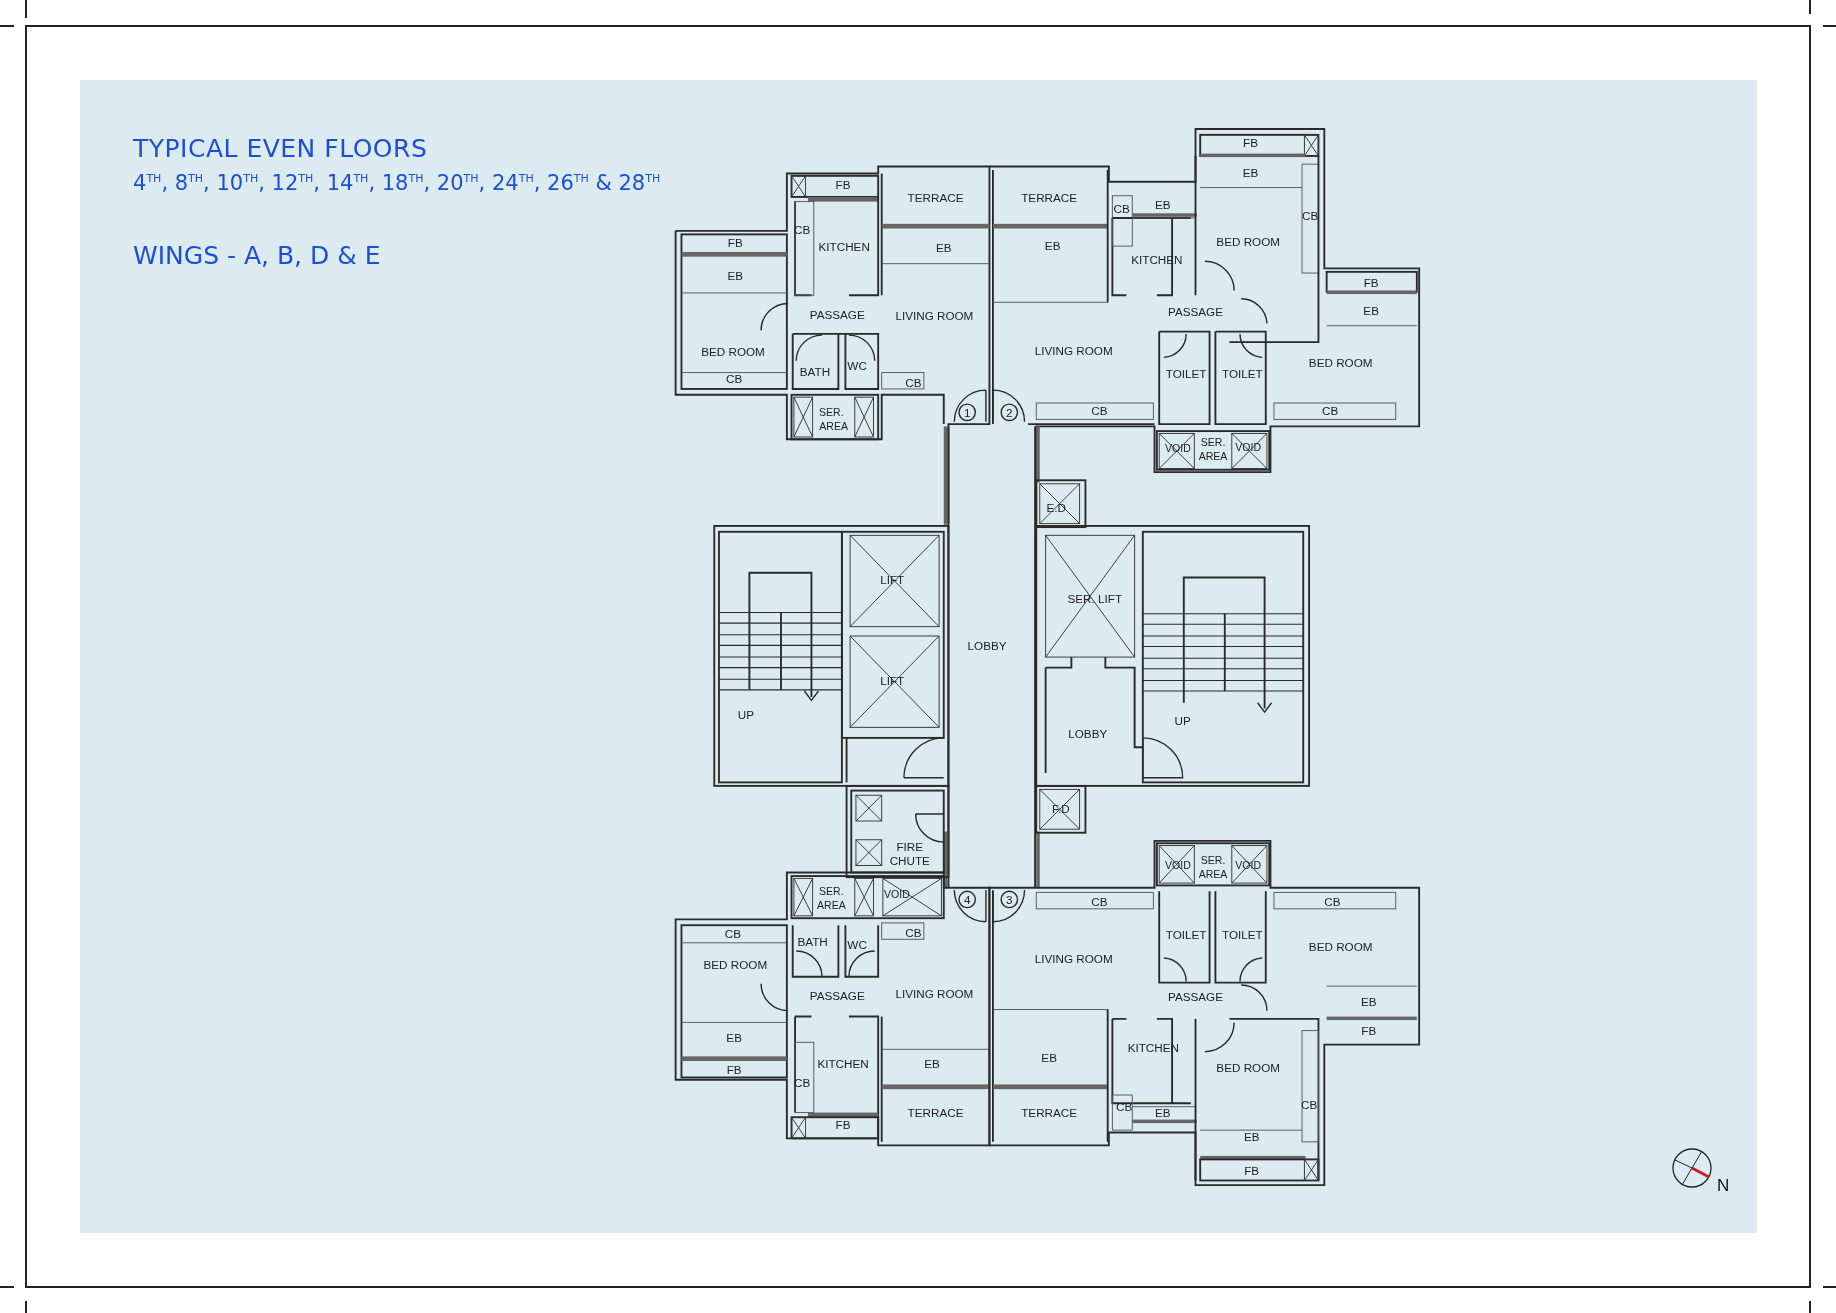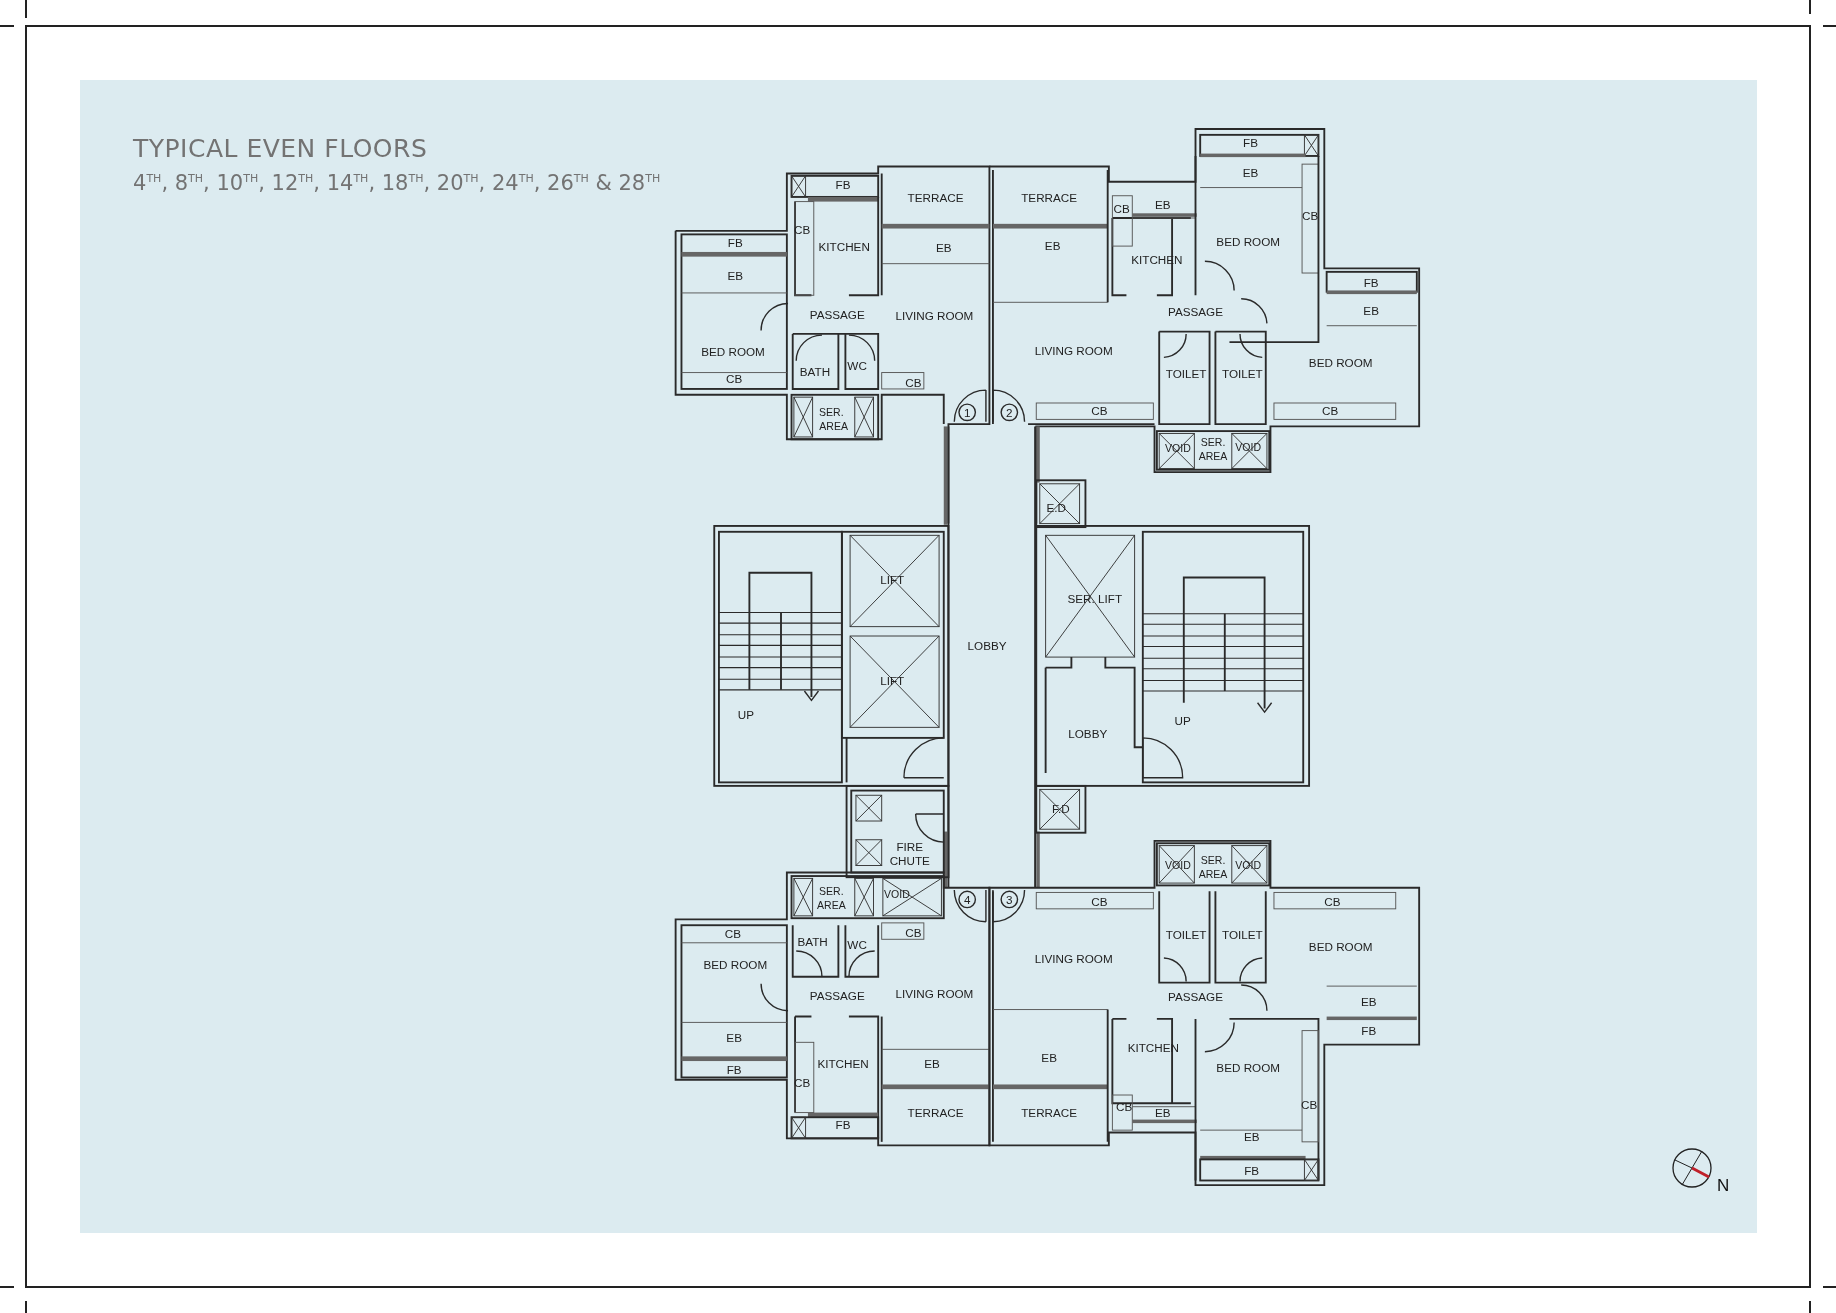--- a/index.html
+++ b/index.html
@@ -1,20 +1,20 @@
 <!DOCTYPE html>
 <html><head>
 <meta charset="utf-8">
 <style>
   html,body{margin:0;padding:0;background:#ffffff;}
   body{width:1836px;height:1313px;position:relative;overflow:hidden;font-family:"Liberation Sans",sans-serif;}
   .frame{position:absolute;left:25px;top:25px;width:1786px;height:1263px;border:2px solid #222;box-sizing:border-box;}
   .crop{position:absolute;background:#222;}
   .panel{position:absolute;left:80px;top:80px;width:1677px;height:1153px;background:#dcebf0;}
-  .title-block{position:absolute;left:133px;top:134px;color:#737373;font-family:"DejaVu Sans",sans-serif;}
+  .title-block{position:absolute;left:133px;top:134px;color:#1d4ed8;font-family:"DejaVu Sans",sans-serif;}
   .t1{font-size:25px;letter-spacing:0.5px;}
   .t2{font-size:21px;margin-top:8px;}
   .t2 sup{font-size:11px;vertical-align:super;line-height:0;}
   .t3{font-size:25px;margin-top:46px;}
   svg.plan{position:absolute;left:0;top:0;}
   svg text{font-family:"Liberation Sans",sans-serif;fill:#222;}
   .compass{position:absolute;left:1672px;top:1148px;}
   .compass-n{position:absolute;left:1717px;top:1176px;font-size:17px;color:#111;font-family:"Liberation Sans",sans-serif;}
 </style>
 </head>
@@ -29,20 +29,21 @@
 <div class="crop" style="left:0;top:1286px;width:14px;height:2px"></div>
 <div class="crop" style="left:25px;top:1301px;width:2px;height:12px"></div>
 <div class="crop" style="left:1809px;top:1301px;width:2px;height:12px"></div>
 <div class="crop" style="left:1823px;top:1286px;width:13px;height:2px"></div>
 
 <div class="panel"></div>
 
 <div class="title-block">
   <div class="t1">TYPICAL EVEN FLOORS</div>
   <div class="t2" id="floorlist"><span>4<sup>TH</sup></span>, <span>8<sup>TH</sup></span>, <span>10<sup>TH</sup></span>, <span>12<sup>TH</sup></span>, <span>14<sup>TH</sup></span>, <span>18<sup>TH</sup></span>, <span>20<sup>TH</sup></span>, <span>24<sup>TH</sup></span>, <span>26<sup>TH</sup></span> &amp; <span>28<sup>TH</sup></span></div>
+  <div class="t3">WINGS - A, B, D &amp; E</div>
 </div>
 
 <svg class="plan" width="1836" height="1313" viewBox="0 0 1568 1121">
   <defs>
     <style>
       .w{fill:none;stroke:#2a2a2a;stroke-width:1.6}
       .t{fill:none;stroke:#555;stroke-width:0.8}
       .g{fill:#666;stroke:none}
       .x{fill:none;stroke:#333;stroke-width:0.8}
       .d{fill:none;stroke:#2a2a2a;stroke-width:1.2}

